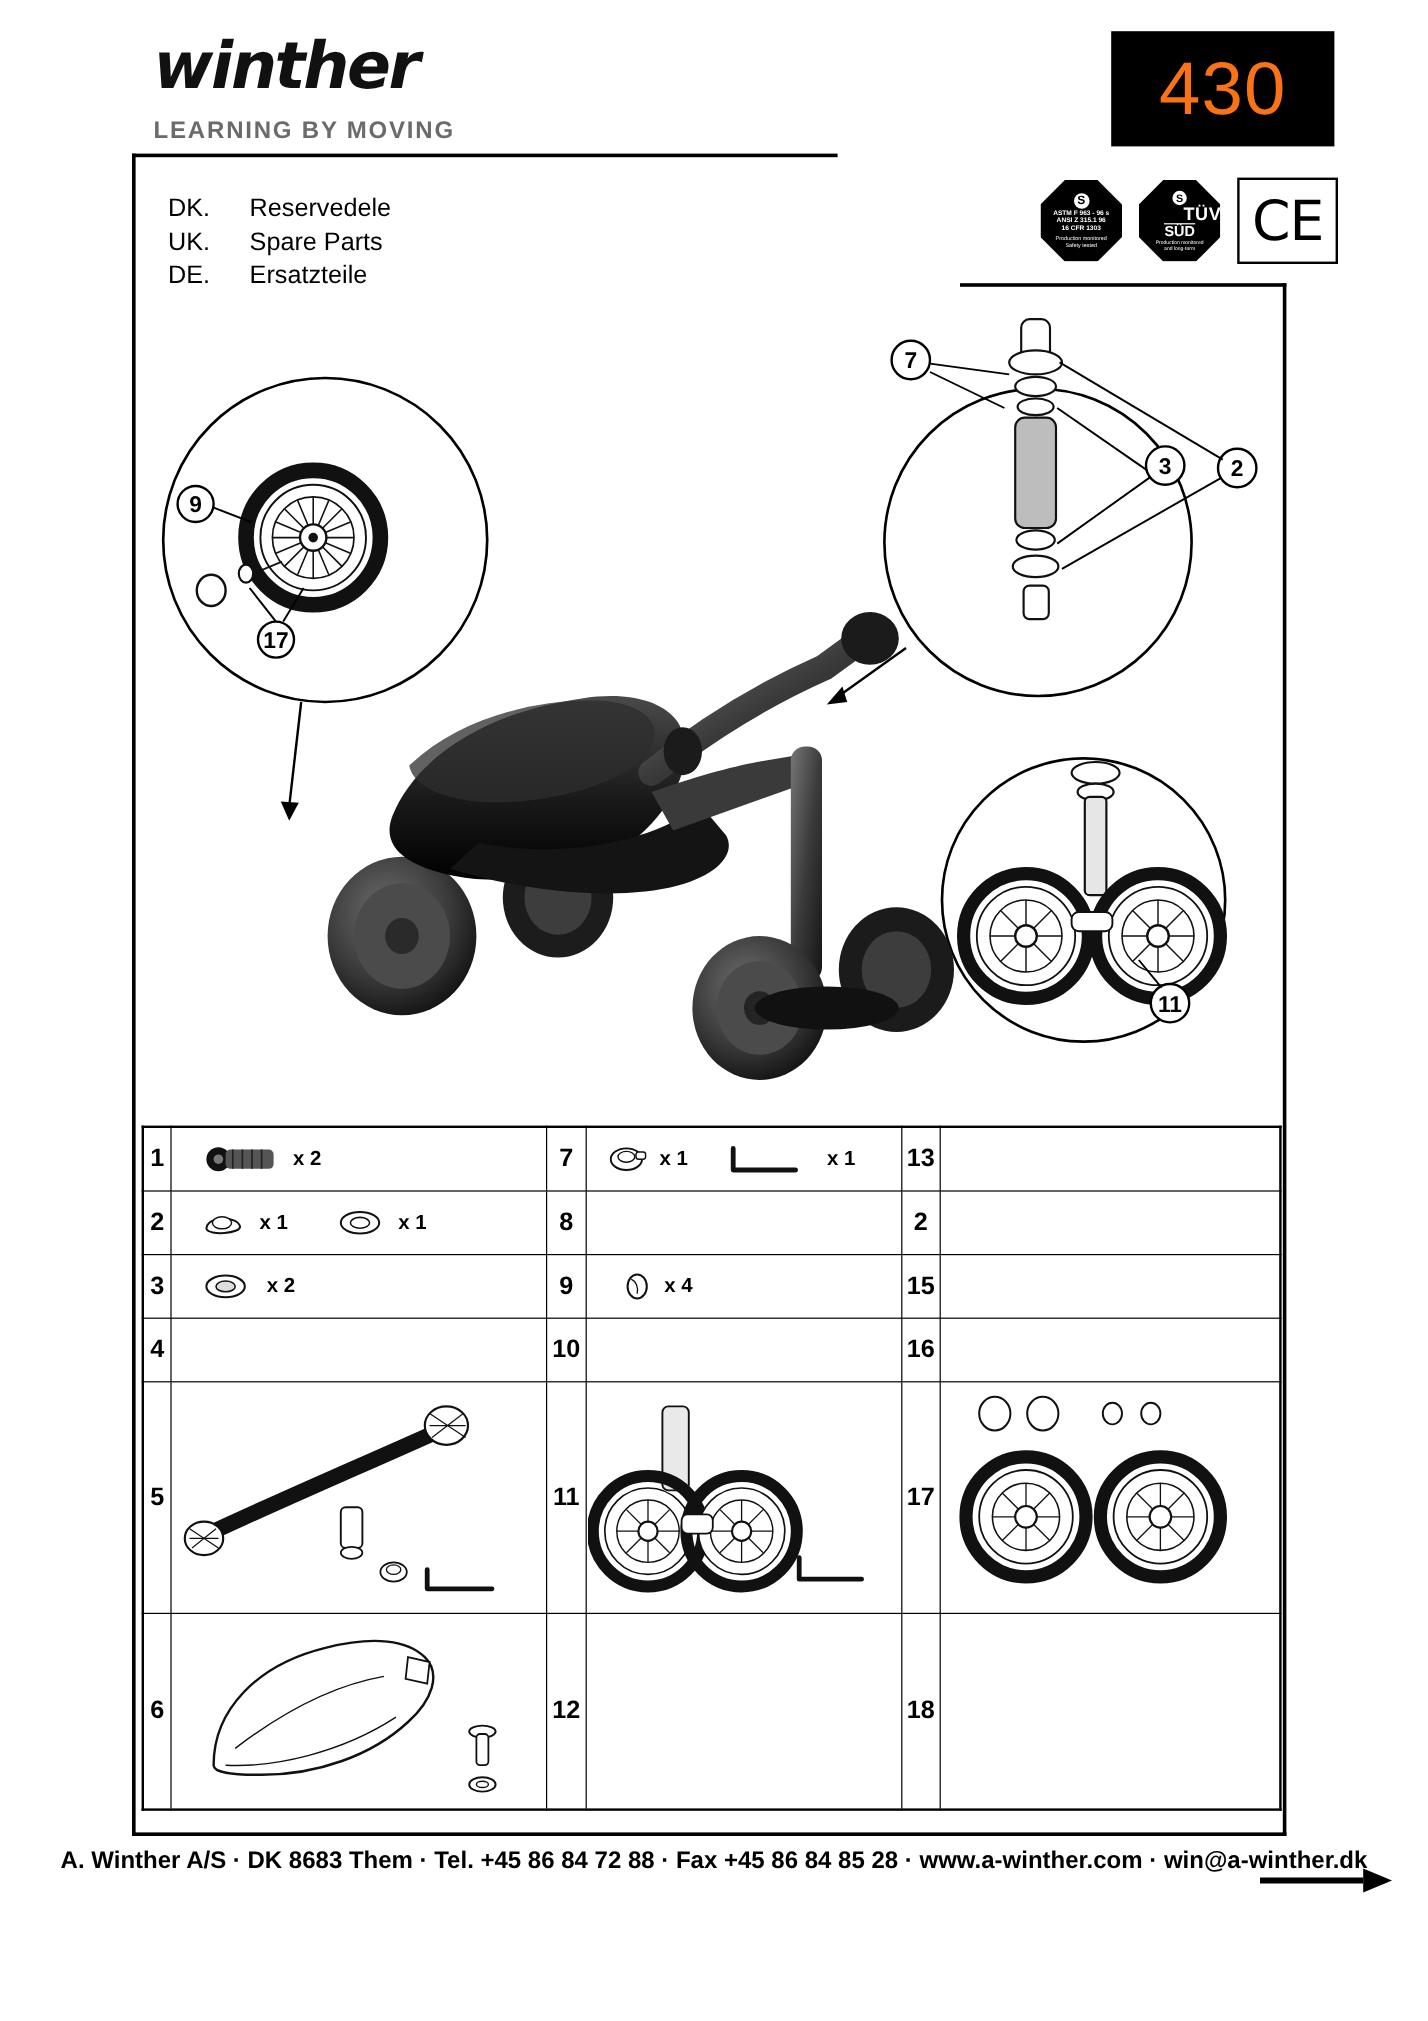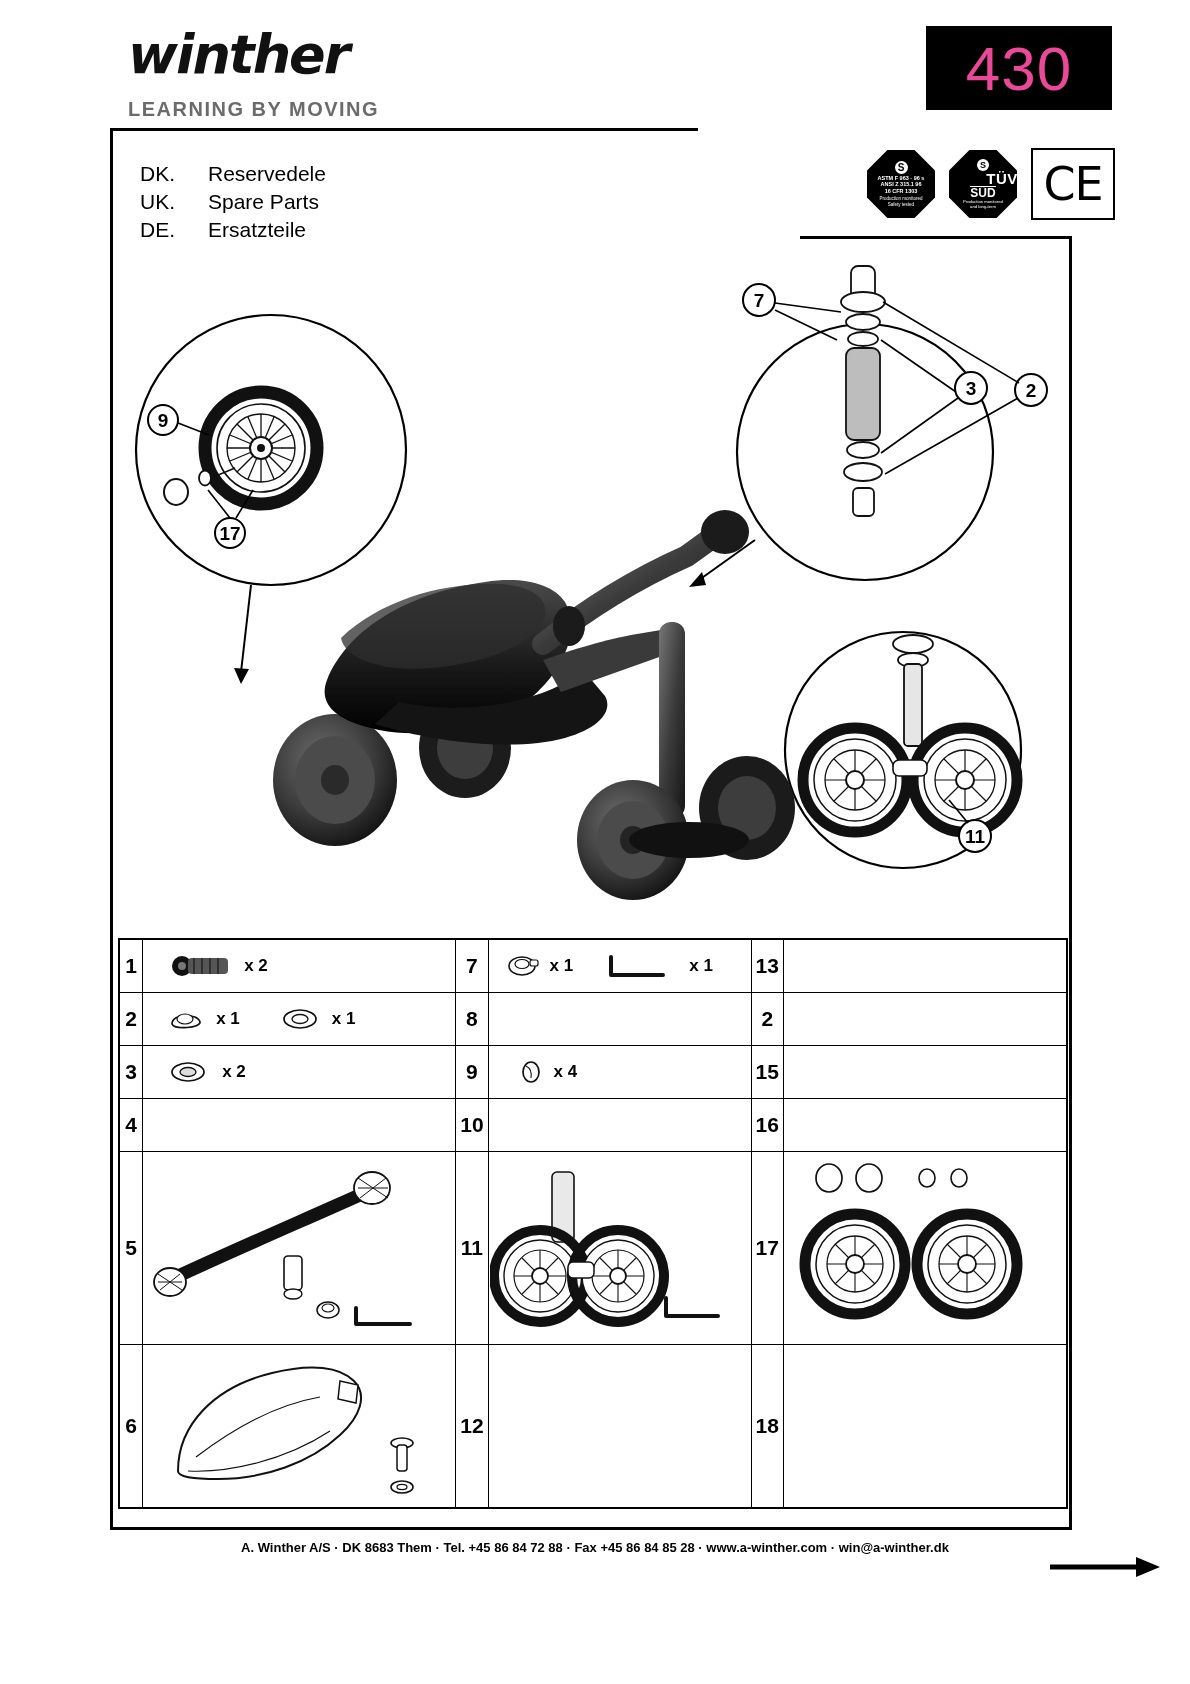--- a/index.html
+++ b/index.html
@@ -4,21 +4,21 @@
 <style>
   html,body{margin:0;padding:0;background:#fff;}
   body{width:1190px;height:1684px;position:relative;font-family:"Liberation Sans",sans-serif;color:#000;overflow:hidden;}
 
   
   .brand{position:absolute;left:128px;top:28px;width:560px;}
   .brand-name{font-family:"DejaVu Sans",sans-serif;font-style:italic;font-weight:bold;font-size:54px;letter-spacing:-2px;line-height:1;color:#111;}
   .brand-tag{font-family:"Liberation Sans",sans-serif;font-weight:bold;font-size:20px;letter-spacing:1.5px;color:#6b6b6b;margin-top:16px;}
   .brand-rule{position:absolute;left:110px;top:128px;width:588px;height:3px;background:#000;}
 
-  .model-box{position:absolute;right:78px;top:26px;width:186px;height:84px;background:#000;color:#ec4899;
+  .model-box{position:absolute;right:78px;top:26px;width:186px;height:96px;background:#000;color:#f97316;
              display:flex;align-items:center;justify-content:center;}
   .model-box span{font-family:"Liberation Sans",sans-serif;font-size:62px;font-weight:400;letter-spacing:1px;}
 
   
   .lang{position:absolute;left:140px;top:160px;font-size:21px;line-height:28px;}
   .lang .row{display:flex;}
   .lang .code{width:68px;}
   .lang .word{}
 
   
@@ -52,21 +52,21 @@
 
   
   .table{position:absolute;left:118px;top:938px;width:950px;border:2px solid #000;border-collapse:collapse;}
   .table td{border:1px solid #000;vertical-align:middle;}
   .pos-cell{width:52px;text-align:center;font-weight:bold;font-size:21px;}
   .pos-head{font-weight:bold;font-size:19px;text-align:center;}
   .item-cell{position:relative;}
   .qty{font-size:17px;font-weight:bold;}
 
   
-  .footer{position:absolute;left:0;top:1540px;width:1190px;text-align:center;font-size:13px;font-weight:bold;}
+  .footer{position:absolute;left:0;top:1540px;width:1190px;text-align:center;font-size:20px;font-weight:bold;}
   .arrow{position:absolute;right:30px;top:1556px;width:110px;height:22px;}
 
   svg{display:block;}
 </style>
 </head>
 <body>
 
 <div class="brand">
   <div class="brand-name">winther</div>
   <div class="brand-tag">LEARNING BY MOVING</div>

